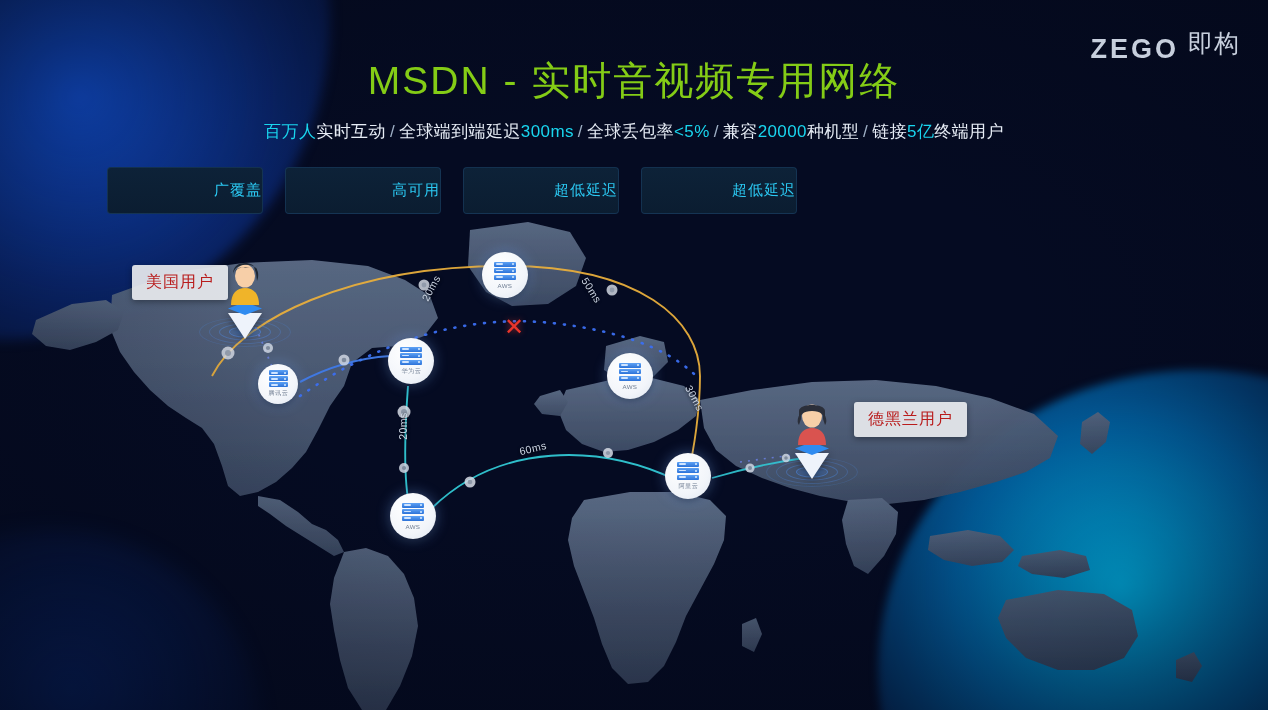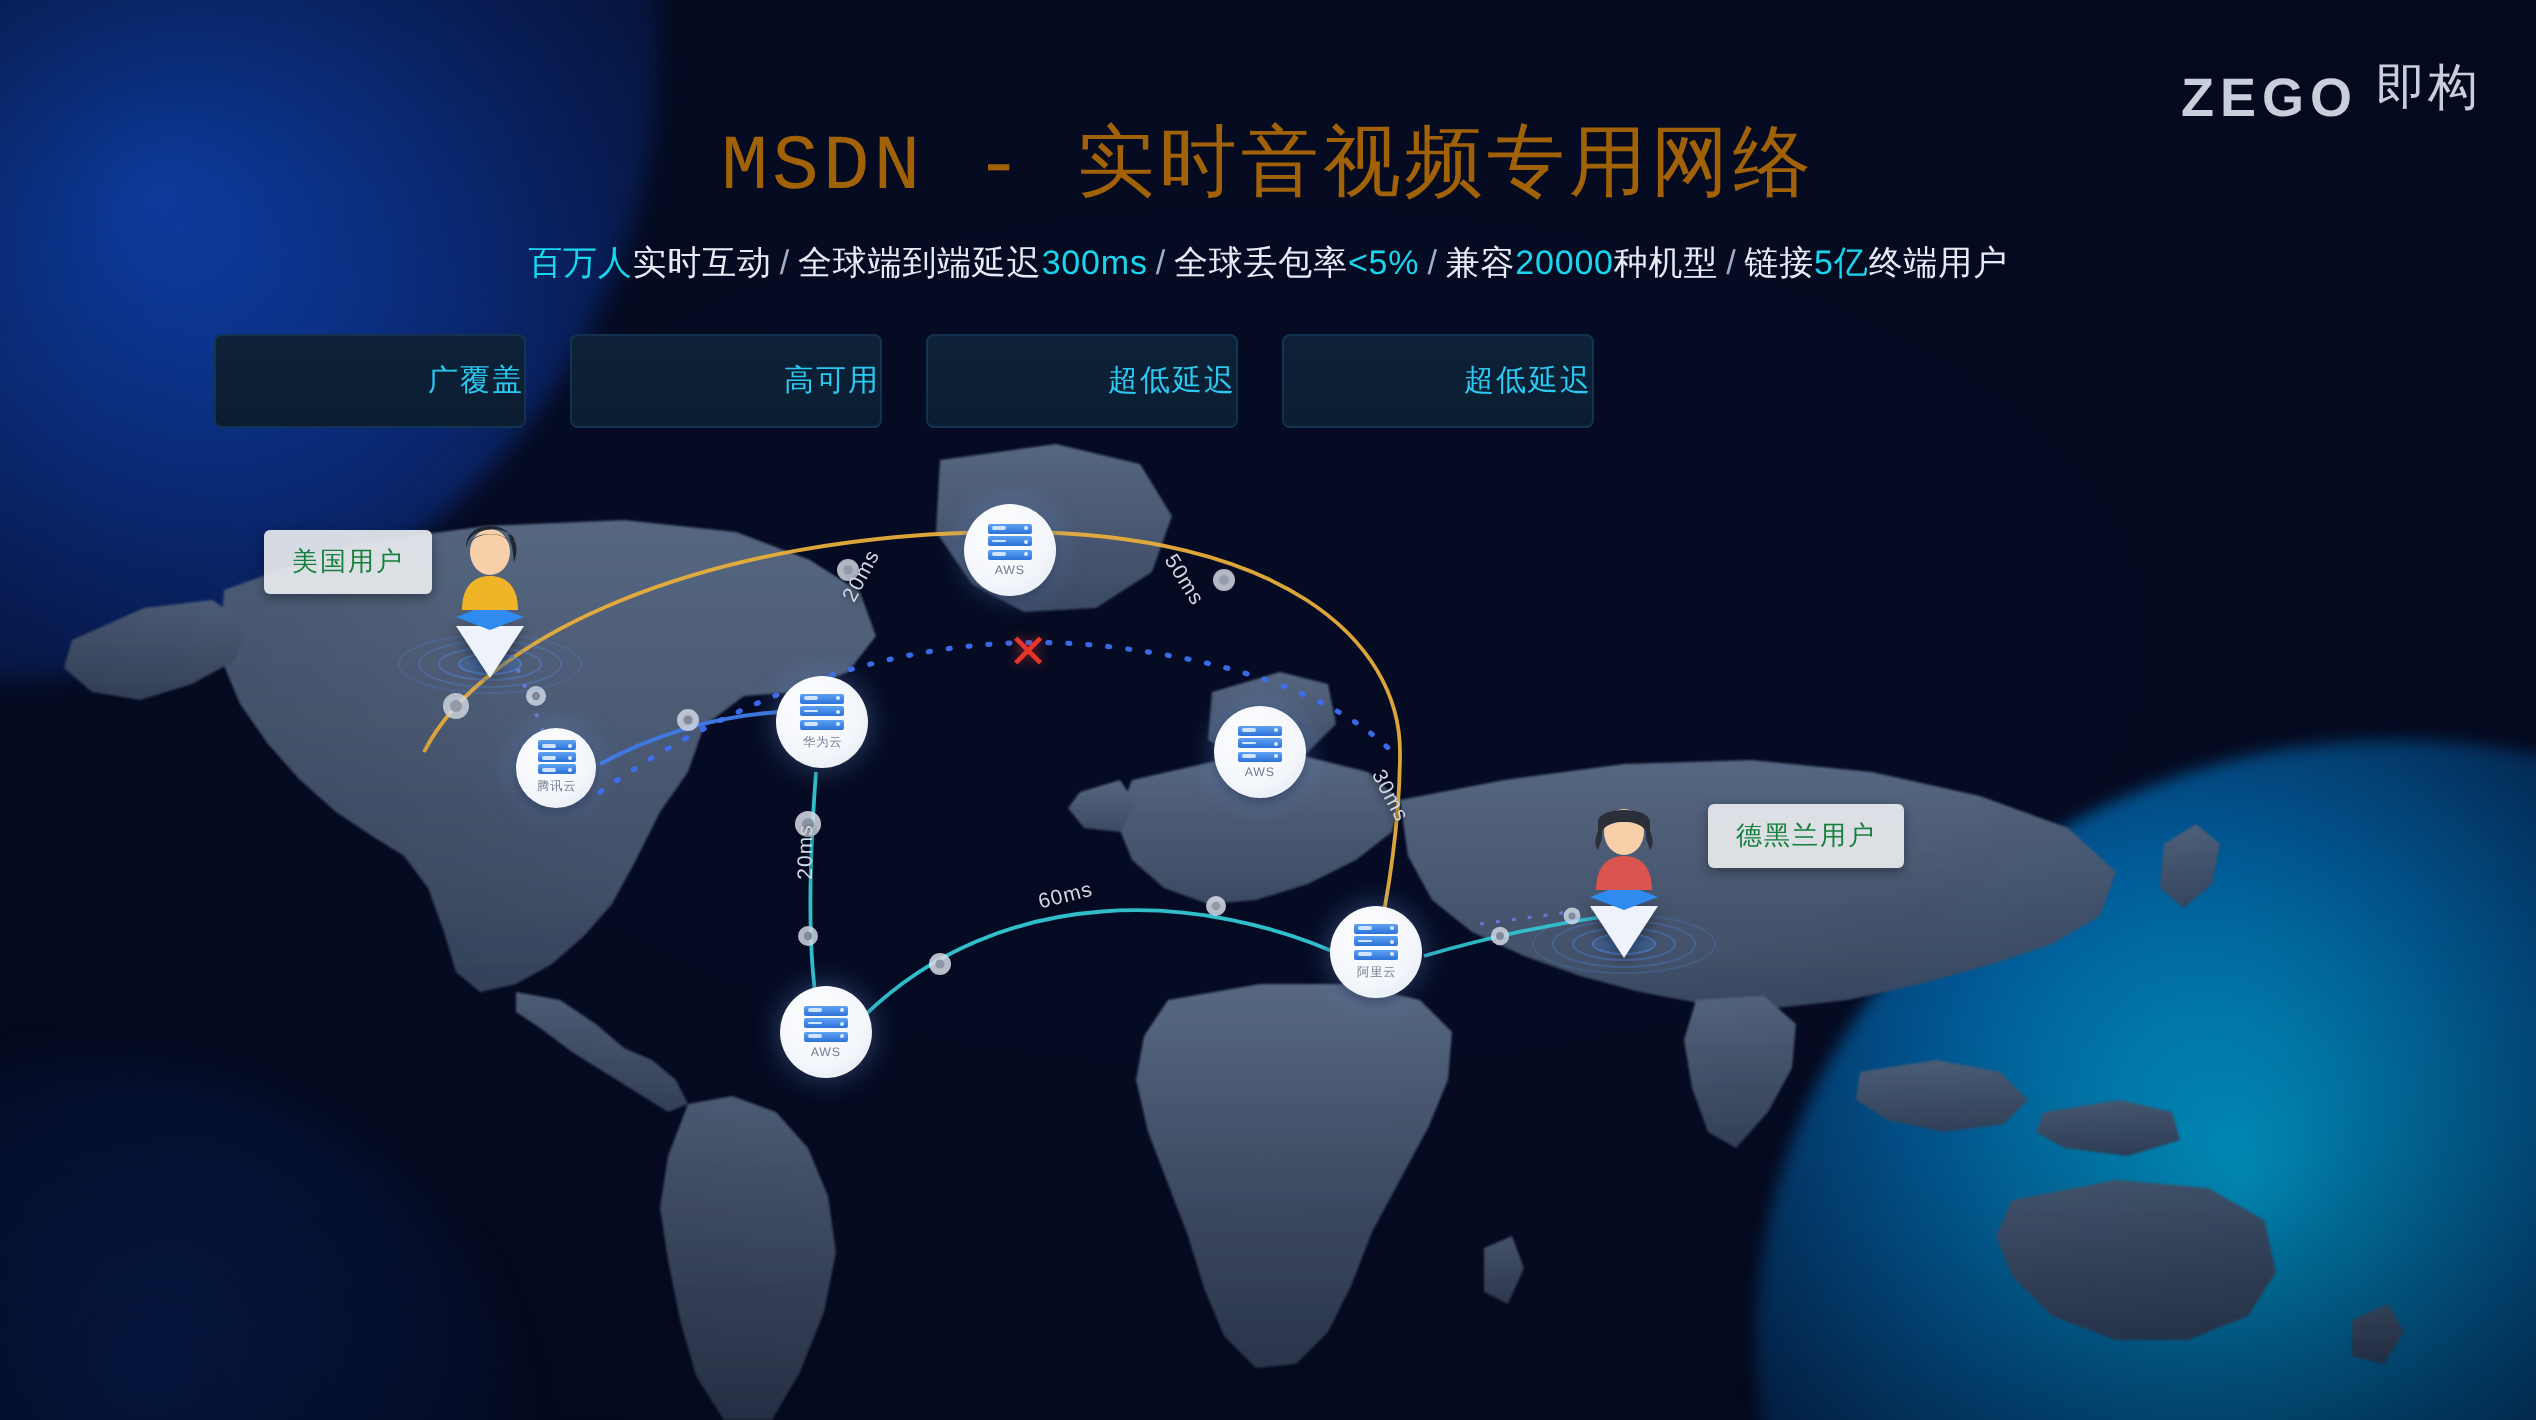--- a/index.html
+++ b/index.html
@@ -43,22 +43,22 @@
     display:flex; align-items:center; gap:9px;
     color:#c7cfdd; letter-spacing:2px;
     font-size:27px; font-weight:700;
   }
   .logo .zg { letter-spacing:3px;margin-top:12px; }
   .logo .cn { font-size:25px; letter-spacing:1px; font-weight:400; }
 
   
   .title {
     position:absolute; left:0; right:0; top:54px;
-    text-align:center; color:#a16207;
-    font-size:39px; font-weight:400; letter-spacing:2px;font-family:Liberation Mono, monospace;
+    text-align:center; color:#84cc16;
+    font-size:39px; font-weight:400; letter-spacing:2px;
   }
   .subtitle {
     position:absolute; left:0; right:0; top:120px;
     text-align:center; color:#e6ecf5; font-size:17px; letter-spacing:0.4px;
     white-space:nowrap;
   }
   .subtitle .hl { color:#19d5ee; }
   .subtitle .sep { color:#9fb0c6; margin:0 4px; }
 
   
@@ -132,22 +132,22 @@
     filter:drop-shadow(0 2px 4px rgba(0,0,0,.45));
   }
   .user .pintop {
     position:absolute; left:50%; bottom:40px; transform:translateX(-50%) ;
     width:34px; height:13px; background:#2f8bf0;
     clip-path:polygon(50% 0,100% 50%,50% 100%,0 50%);
   }
   .avatar { position:absolute; left:50%; bottom:48px; transform:translateX(-50%); width:44px; height:46px; }
   .label-box {
     position:absolute; padding:7px 14px; border-radius:3px;
-    background:rgba(232,234,238,0.92); color:#15803d;
-    font-size:13px; letter-spacing:1px; white-space:nowrap;
+    background:rgba(232,234,238,0.92); color:#b91c1c;
+    font-size:16px; letter-spacing:1px; white-space:nowrap;
     box-shadow:0 2px 6px rgba(0,0,0,.35);
     text-align:center;
   }
 
   .xmark {
     position:absolute; color:#e8352b; font-size:24px; font-weight:700;
     line-height:1; text-shadow:0 0 6px rgba(232,53,43,.6);
   }
   .latency {
     position:absolute; color:#cfd8e6; font-size:10.5px; letter-spacing:0.5px;

